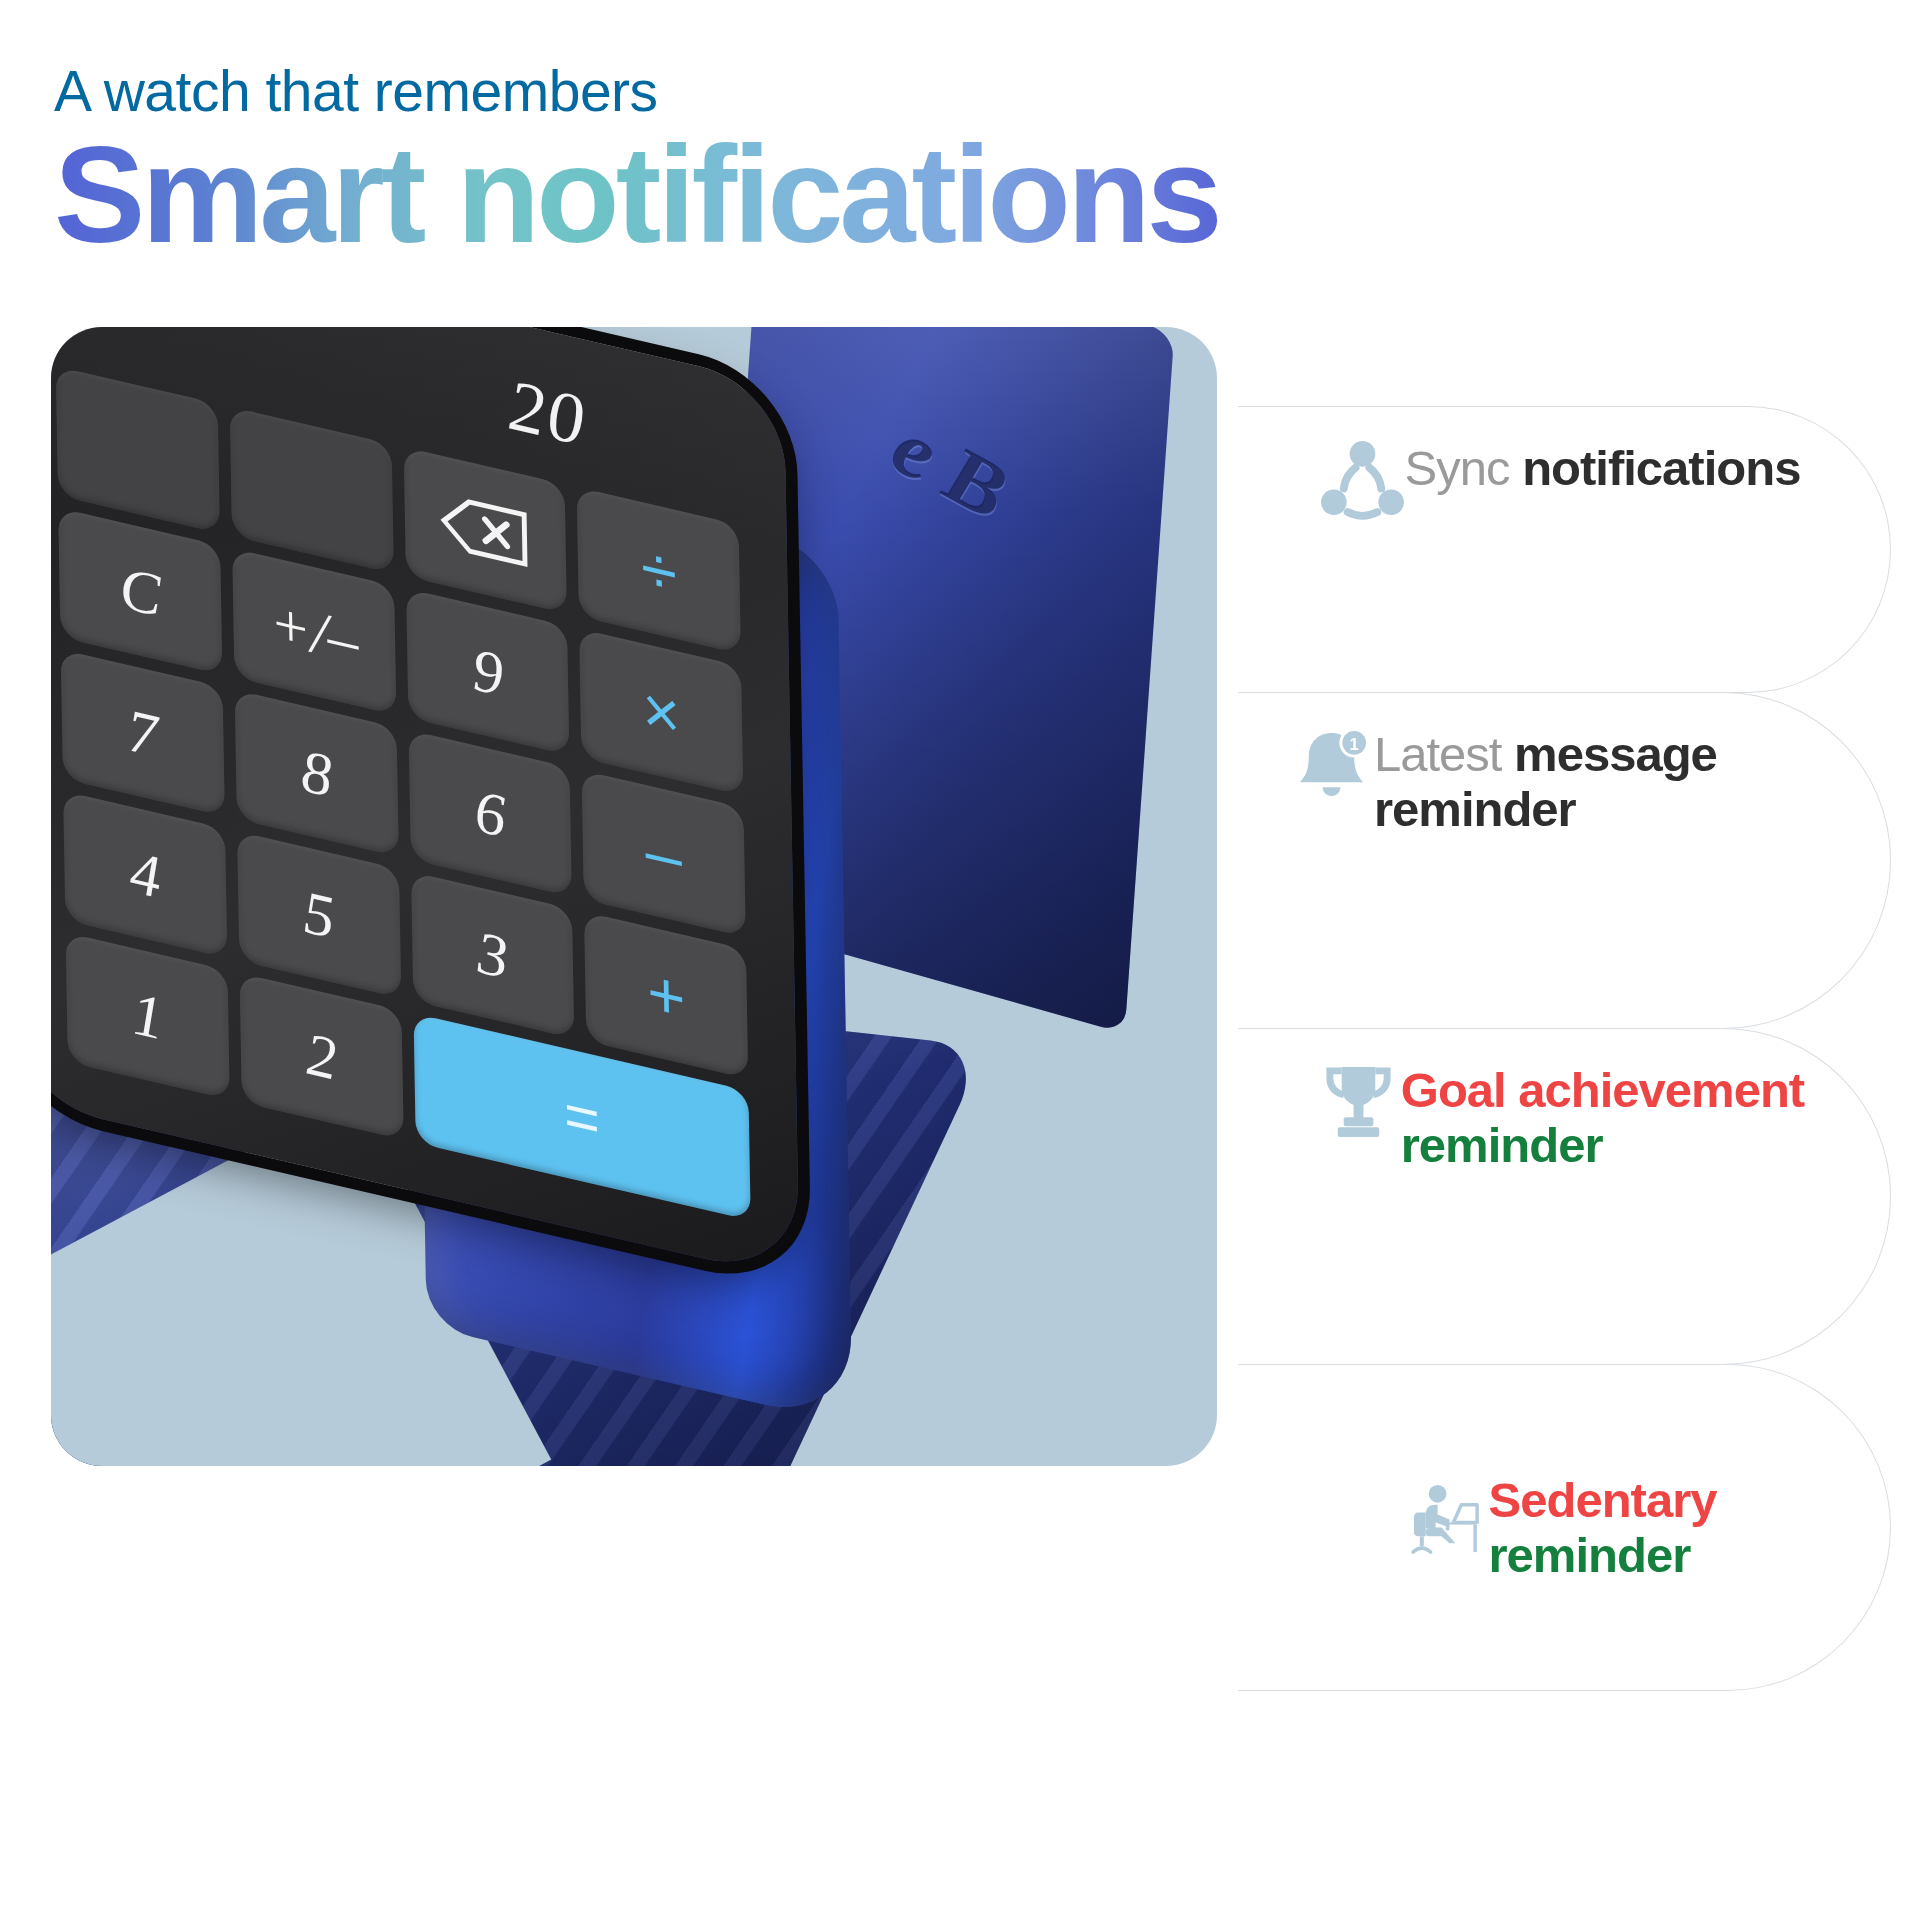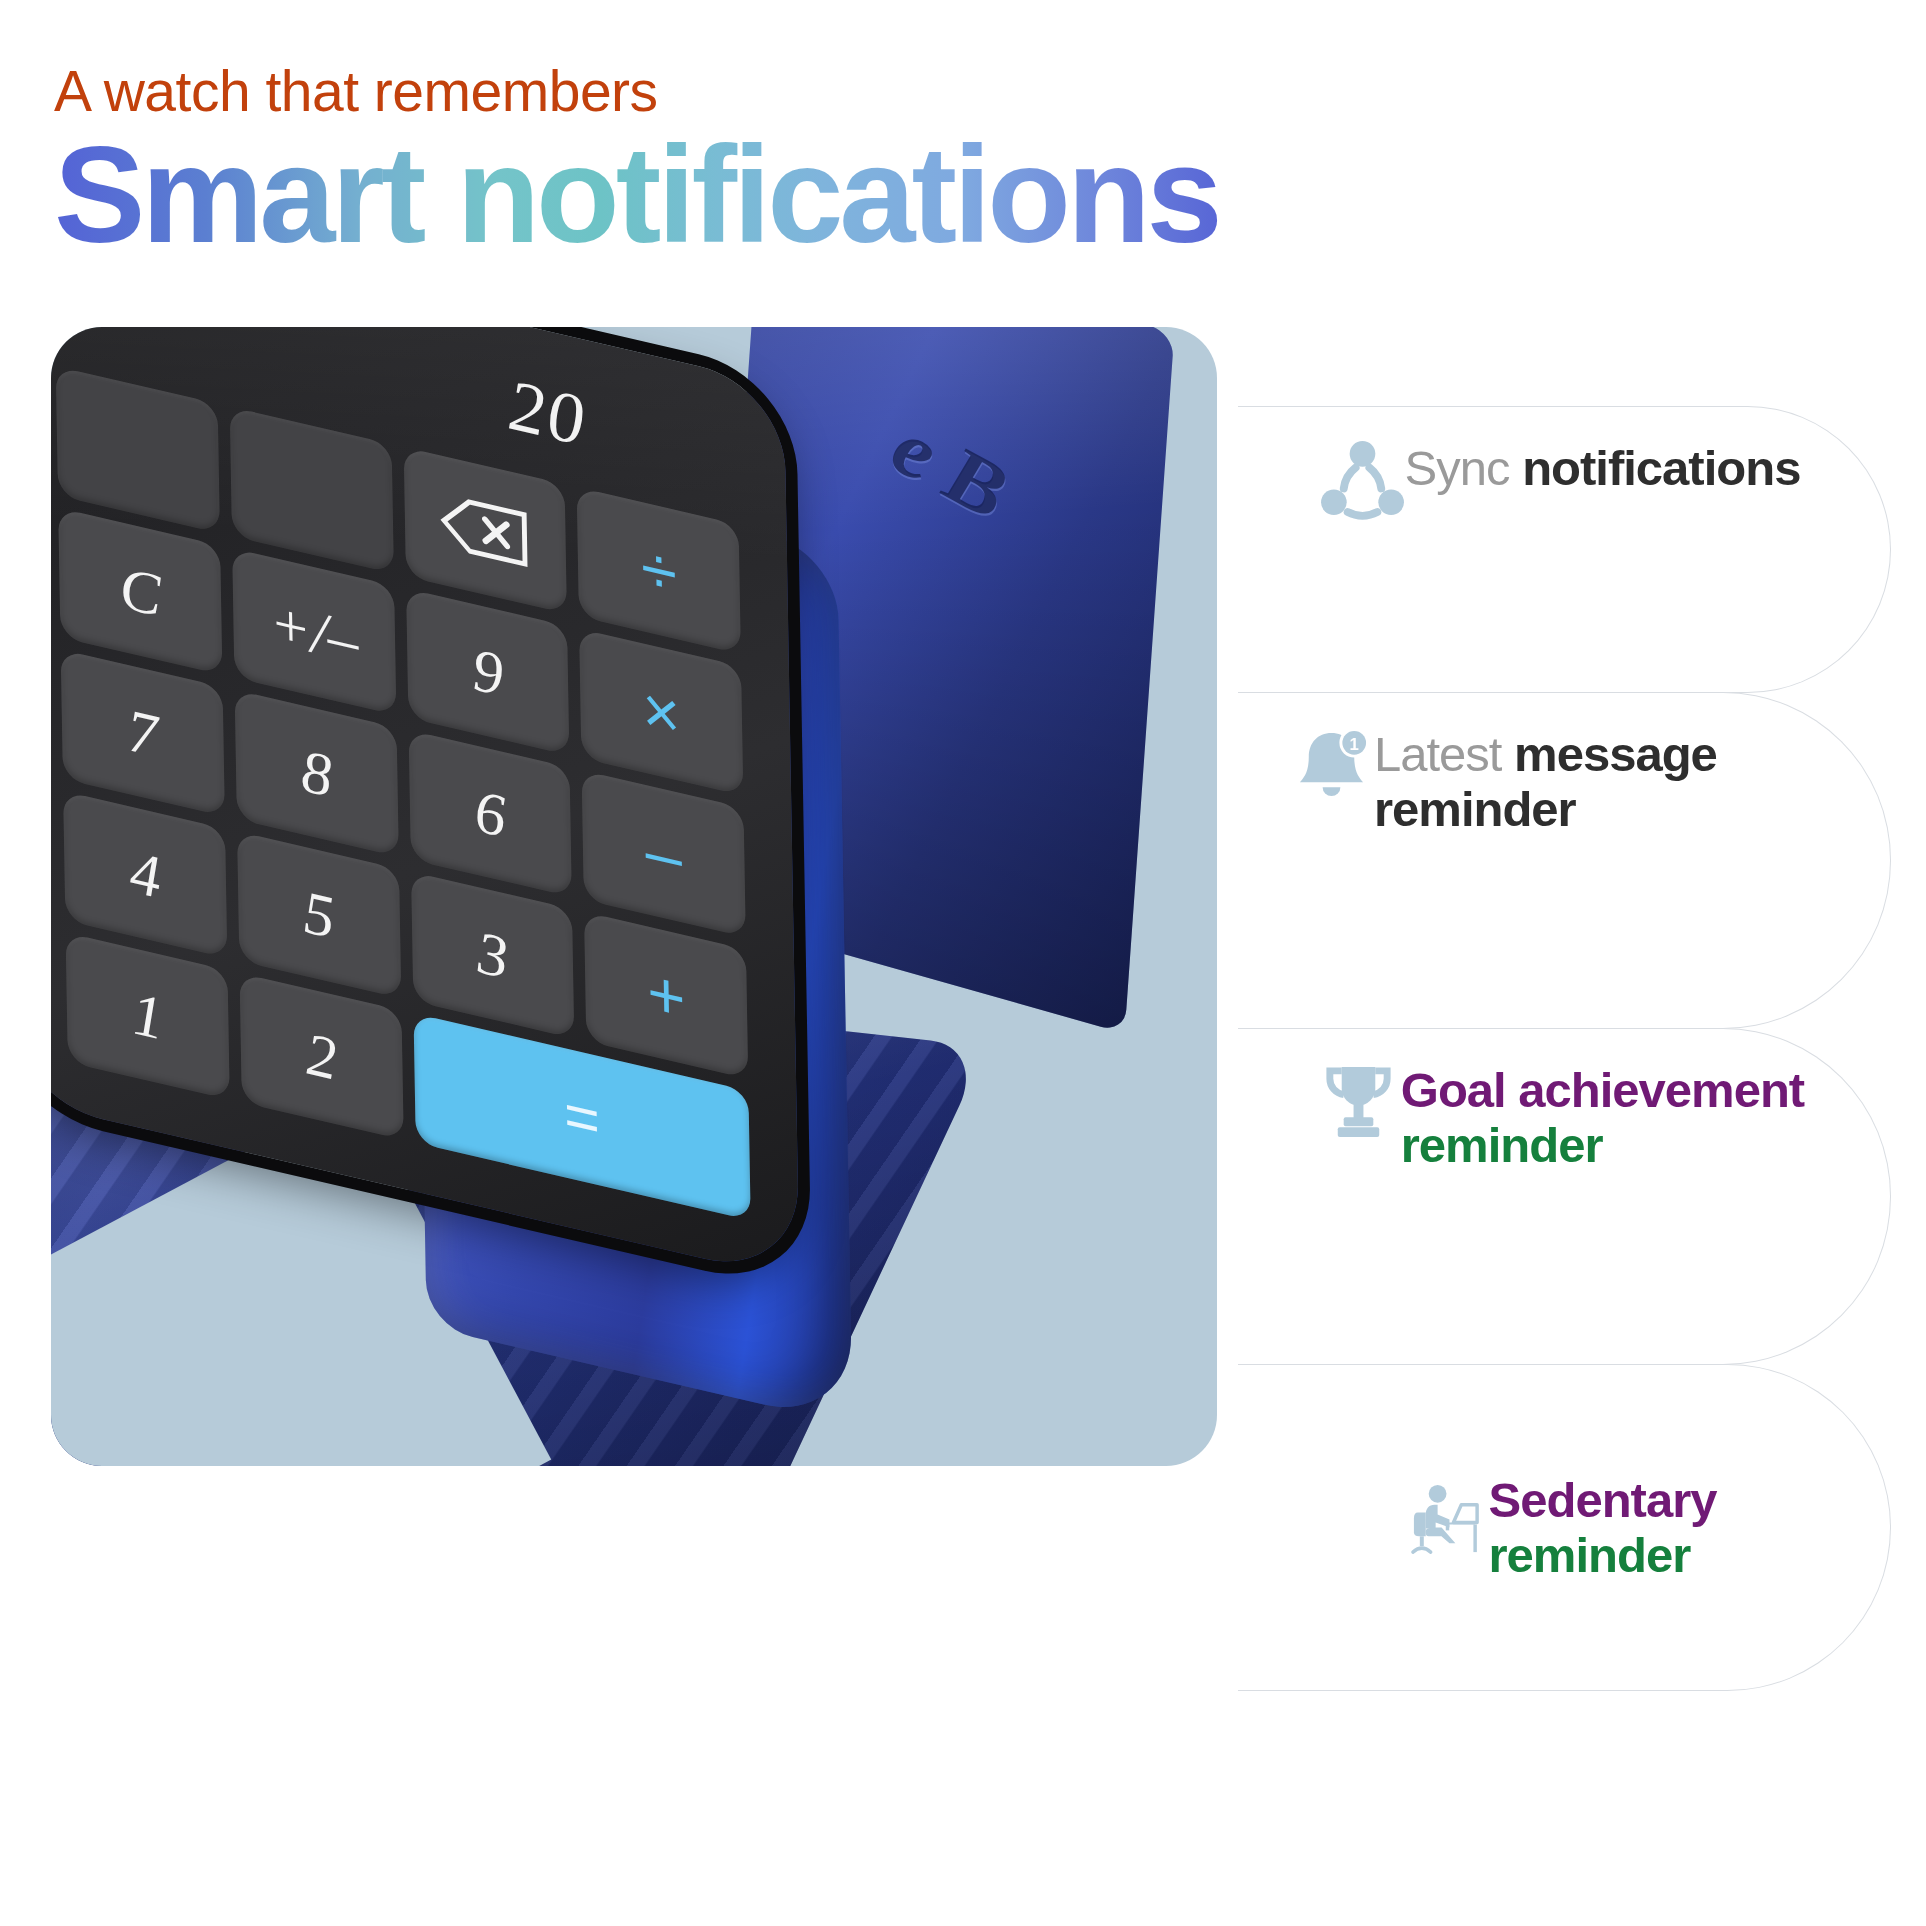--- a/index.html
+++ b/index.html
@@ -8,21 +8,21 @@
     background:#ffffff;
     font-family:"Liberation Sans", sans-serif;
     overflow:hidden;
     position:relative;
   }
 
   
   #header { position:absolute; left:54px; top:59px; width:1683px; }
   #eyebrow {
     font-size:57px;
-    color:#c2410c;
+    color:#0369a1;
     font-weight:400;
     letter-spacing:-0.5px;
     line-height:1.15;
   }
   #headline {
     font-size:137px;
     font-weight:700;
     letter-spacing:-4px;
     line-height:1.02;
     background:linear-gradient(90deg,#5463d6 0%,#5b7fd1 13%,#74afd0 26%,#74c4c9 38%,#6dc3c6 47%,#79bcd4 57%,#7fb4dc 66%,#7fa9e0 78%,#6e86db 90%,#5866d6 100%);
@@ -243,21 +243,21 @@
   }
   .fcard .ficon svg { display:block; }
   .ftext {
     font-size:49px;
     line-height:1.12;
     letter-spacing:-1px;
     color:#9a9a9a;
     font-weight:400;
   }
   .ftext b { color:#2e2e2e; font-weight:700; }
-  .ftext .lead-bold { color:#701a75; font-weight:700; }
+  .ftext .lead-bold { color:#ef4444; font-weight:700; }
   .ftext .tail-gray { color:#15803d; font-weight:700; }
 
   .card-1 { min-height:287px; }
   .card-2 { min-height:337px; }
   .card-3 { min-height:337px; }
   .card-4 { min-height:327px;align-items:center; }
 </style>
 </head>
 <body>
 

